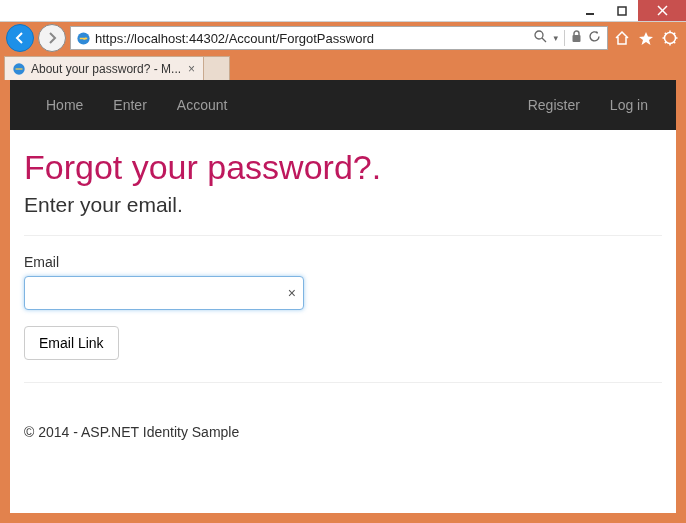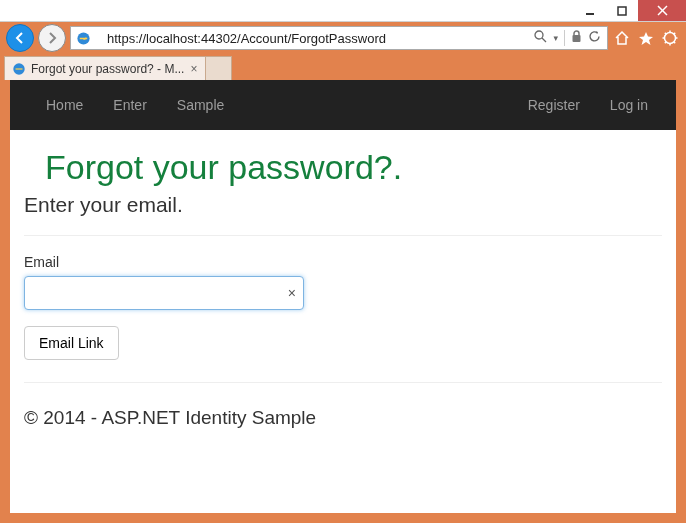--- a/index.html
+++ b/index.html
@@ -54,21 +54,21 @@
   .nav-circle.fwd { background: #f3f3f3; }
   .nav-circle.fwd svg { fill: #888; }
   .addr-box {
     flex: 1;
     height: 24px;
     background: #fff;
     border: 1px solid #aaa;
     display: flex;
     align-items: center;
     padding: 0 4px;
-    gap: 16px;
+    gap: 4px;
   }
   .ie-e {
     width: 16px; height: 16px;
     display:flex; align-items:center; justify-content:center;
   }
   .url-text { flex:1; font-size: 13px; color:#222; white-space:nowrap; overflow:hidden; }
   .addr-ctrls { display:flex; align-items:center; gap:6px; color:#555; padding-right:2px;}
   .addr-ctrls .sep { width:1px; height:16px; background:#ccc; }
   .tool-icon {
     width: 20px; height:20px; display:flex;align-items:center;justify-content:center;
@@ -123,21 +123,21 @@
     background:#222;
     height:50px;
     display:flex;
     align-items:center;
     justify-content:space-between;
     padding: 0 28px 0 36px;
   }
   .nav-l, .nav-r { display:flex; gap:30px; }
   .nav-link { color:#9d9d9d; font-size:14px; cursor:pointer; }
   .content { padding: 18px 14px 10px 14px; }
-  h1.page-title { font-size: 34px; font-weight: 500; color:#15803d; margin-bottom:6px;margin-left:21px; }
+  h1.page-title { font-size: 34px; font-weight: 500; color:#be185d; margin-bottom:6px; }
   .subtitle { font-size: 21px; color:#333; margin-bottom:18px; }
   hr.sep { border:none; border-top:1px solid #eee; margin: 8px 0 18px 0; }
   .form-label { font-weight:normal; font-size:14px; margin-bottom:6px; display:block; }
   .input-wrap {
     position:relative;
     width: 280px;
     margin-bottom: 16px;
   }
   .text-input {
     width:100%;
@@ -155,21 +155,21 @@
   }
   .btn {
     display:inline-block;
     padding: 8px 14px;
     border:1px solid #ccc;
     border-radius:4px;
     background:#fff;
     font-size:14px;
     cursor:pointer;
   }
-  .footer { margin-top: 24px; font-size:19px; color:#333; }
+  .footer { margin-top: 41px; font-size:14px; color:#333; }
 </style>
 </head>
 <body>
 
 <div class="titlebar">
   <div class="win-btn">
     <svg width="10" height="10">
         <rect x="1" y="7" width="8" height="2" fill="#333"></rect>
       </svg>
   </div>
@@ -250,33 +250,33 @@
 </div>
 
 <div class="tab-row">
   <div class="tab">
     <span class="ie-e">
       <svg width="14" height="14" viewBox="0 0 16 16">
           <circle cx="8" cy="8" r="6.5" fill="#2f8ad8"></circle>
           <path d="M4 8 h8" stroke="#ffd24d" stroke-width="1.4" fill="none"></path>
         </svg>
     </span>
-    <span class="title">Forgot your password? - M...</span>
+    <span class="title">About your password? - M...</span>
     <span class="close-x">×</span>
   </div>
   <div class="newtab"></div>
 </div>
 
 <div class="viewport">
   <div class="page">
     <div class="navbar">
       <div class="nav-l">
         <span class="nav-link">Home</span>
         <span class="nav-link">Enter</span>
-        <span class="nav-link">Sample</span>
+        <span class="nav-link">Account</span>
       </div>
       <div class="nav-r">
         <span class="nav-link">Register</span>
         <span class="nav-link">Log in</span>
       </div>
     </div>
     <div class="content">
       <h1 class="page-title">Forgot your password?.</h1>
       <div class="subtitle">Enter your email.</div>
       <hr class="sep">

